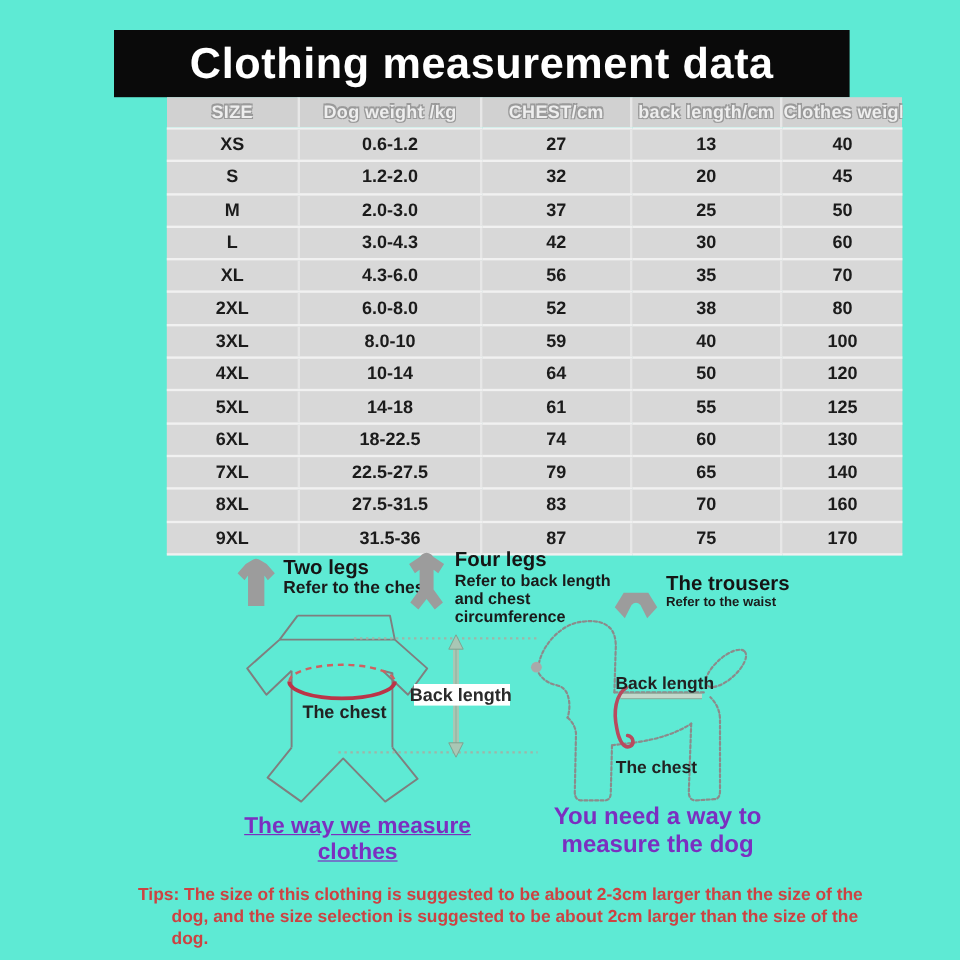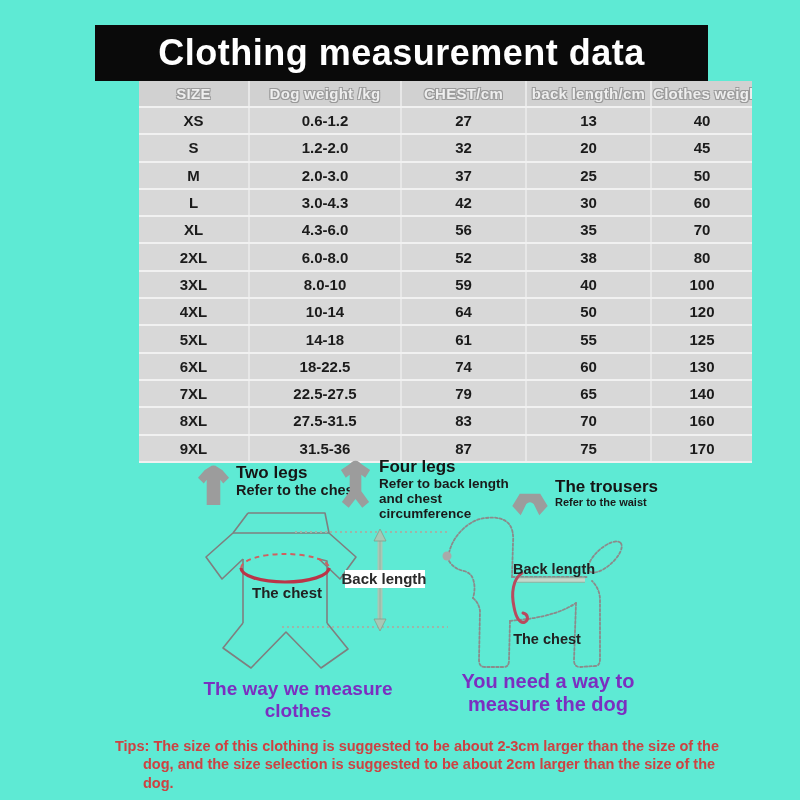--- a/index.html
+++ b/index.html
@@ -246,18 +246,18 @@
 
     <line x1="77" y1="77" x2="145" y2="77" stroke="#93b1a1" stroke-width="5.5"></line>
     <line x1="77" y1="77" x2="145" y2="77" stroke="#c2d8cb" stroke-width="3.5"></line>
 
     <path d="M82,70 C73,76 71,90 74,104 C76,115 80,121 85,119 C89,117 88,111 83,110" fill="none" stroke="#b84a5e" stroke-width="3" stroke-linecap="round"></path>
 
     <text x="114" y="71" text-anchor="middle" font-size="14.5" font-weight="600" fill="#222222">Back length</text>
     <text x="107" y="141" text-anchor="middle" font-size="14.5" font-weight="600" fill="#222222">The chest</text>
   </svg>
 
-  <div class="caption" style="left:183px;top:678px;width:230px;font-size:19px;color:#7b2fc0;">The way we measure clothes</div>
+  <div class="caption" style="left:183px;top:678px;width:230px;font-size:19px;color:#7b2fc0;text-decoration:underline;">The way we measure clothes</div>
   <div class="caption" style="left:458px;top:670px;width:180px;font-size:20px;color:#7b2fc0;">You need a way to measure the dog</div>
 
   <div class="tips" style="color:#cd4242;">Tips: The size of this clothing is suggested to be about 2-3cm larger than the size of the dog, and the size selection is suggested to be about 2cm larger than the size of the dog.</div>
 
 </div>
 
 </body></html>

